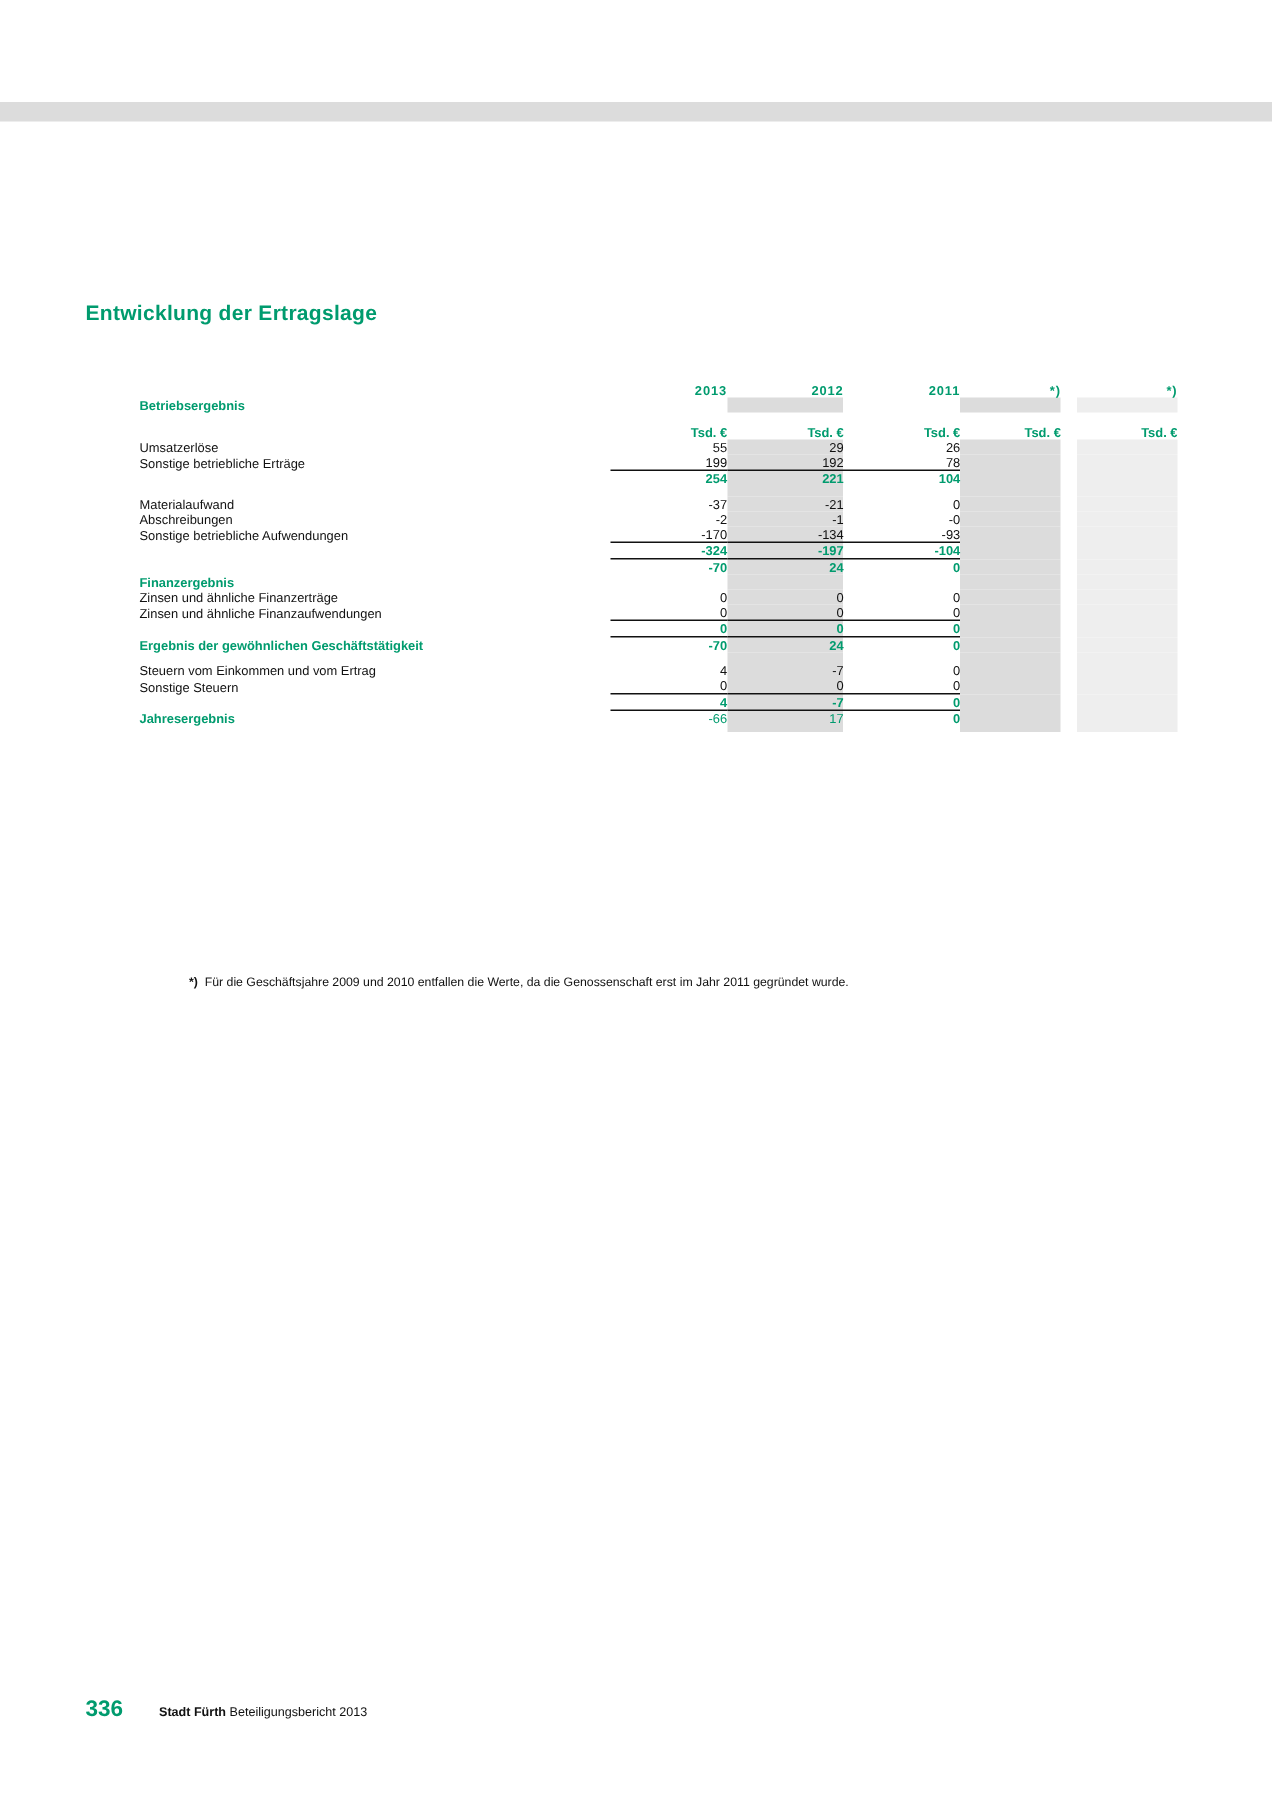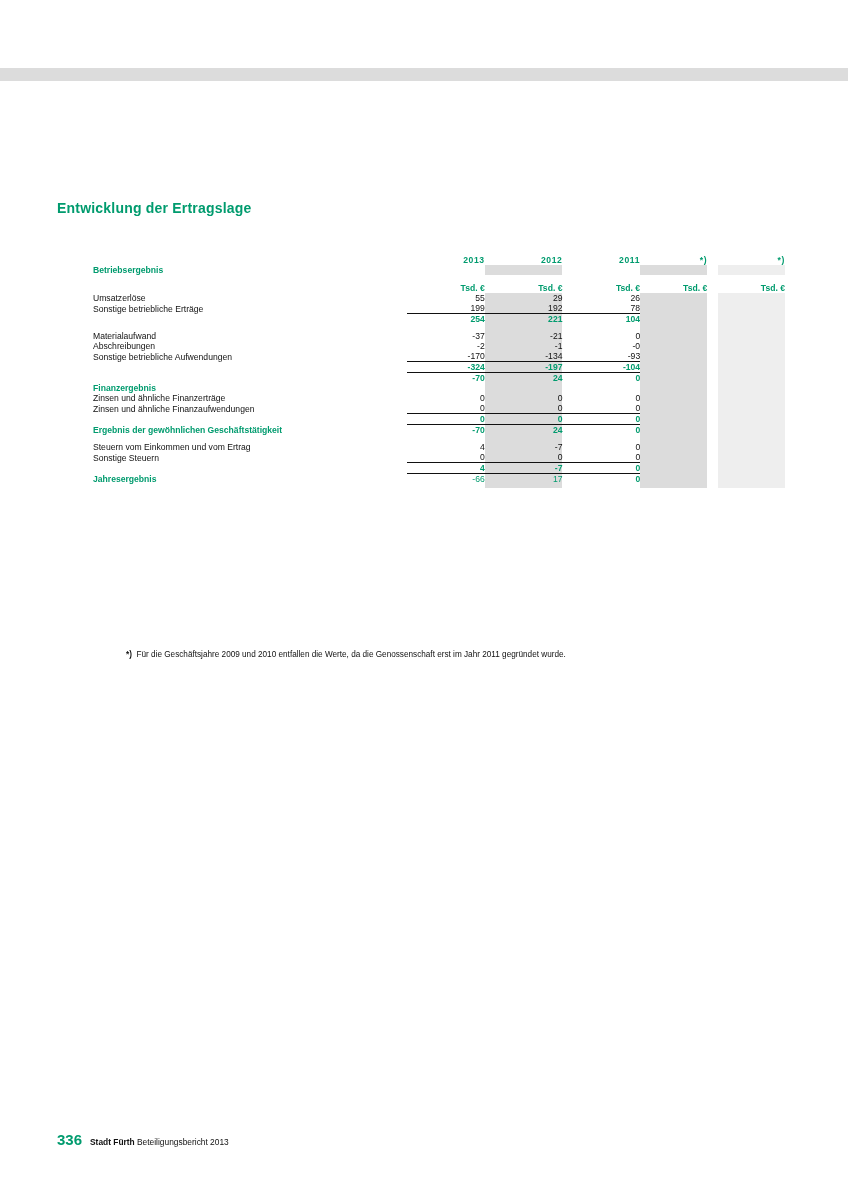--- a/index.html
+++ b/index.html
@@ -131,21 +131,21 @@
     font-weight: bold;
   }
 
   
   .footer {
     position: absolute;
     left: 57px;
     bottom: 52px;
     display: flex;
     align-items: baseline;
-    gap: 8px;
+    gap: 24px;
   }
   .footer-pageno {
     color: #009b6e;
     font-weight: bold;
     font-size: 15px;
   }
   .footer-text {
     font-size: 8.4px;
     color: #111111;
   }

